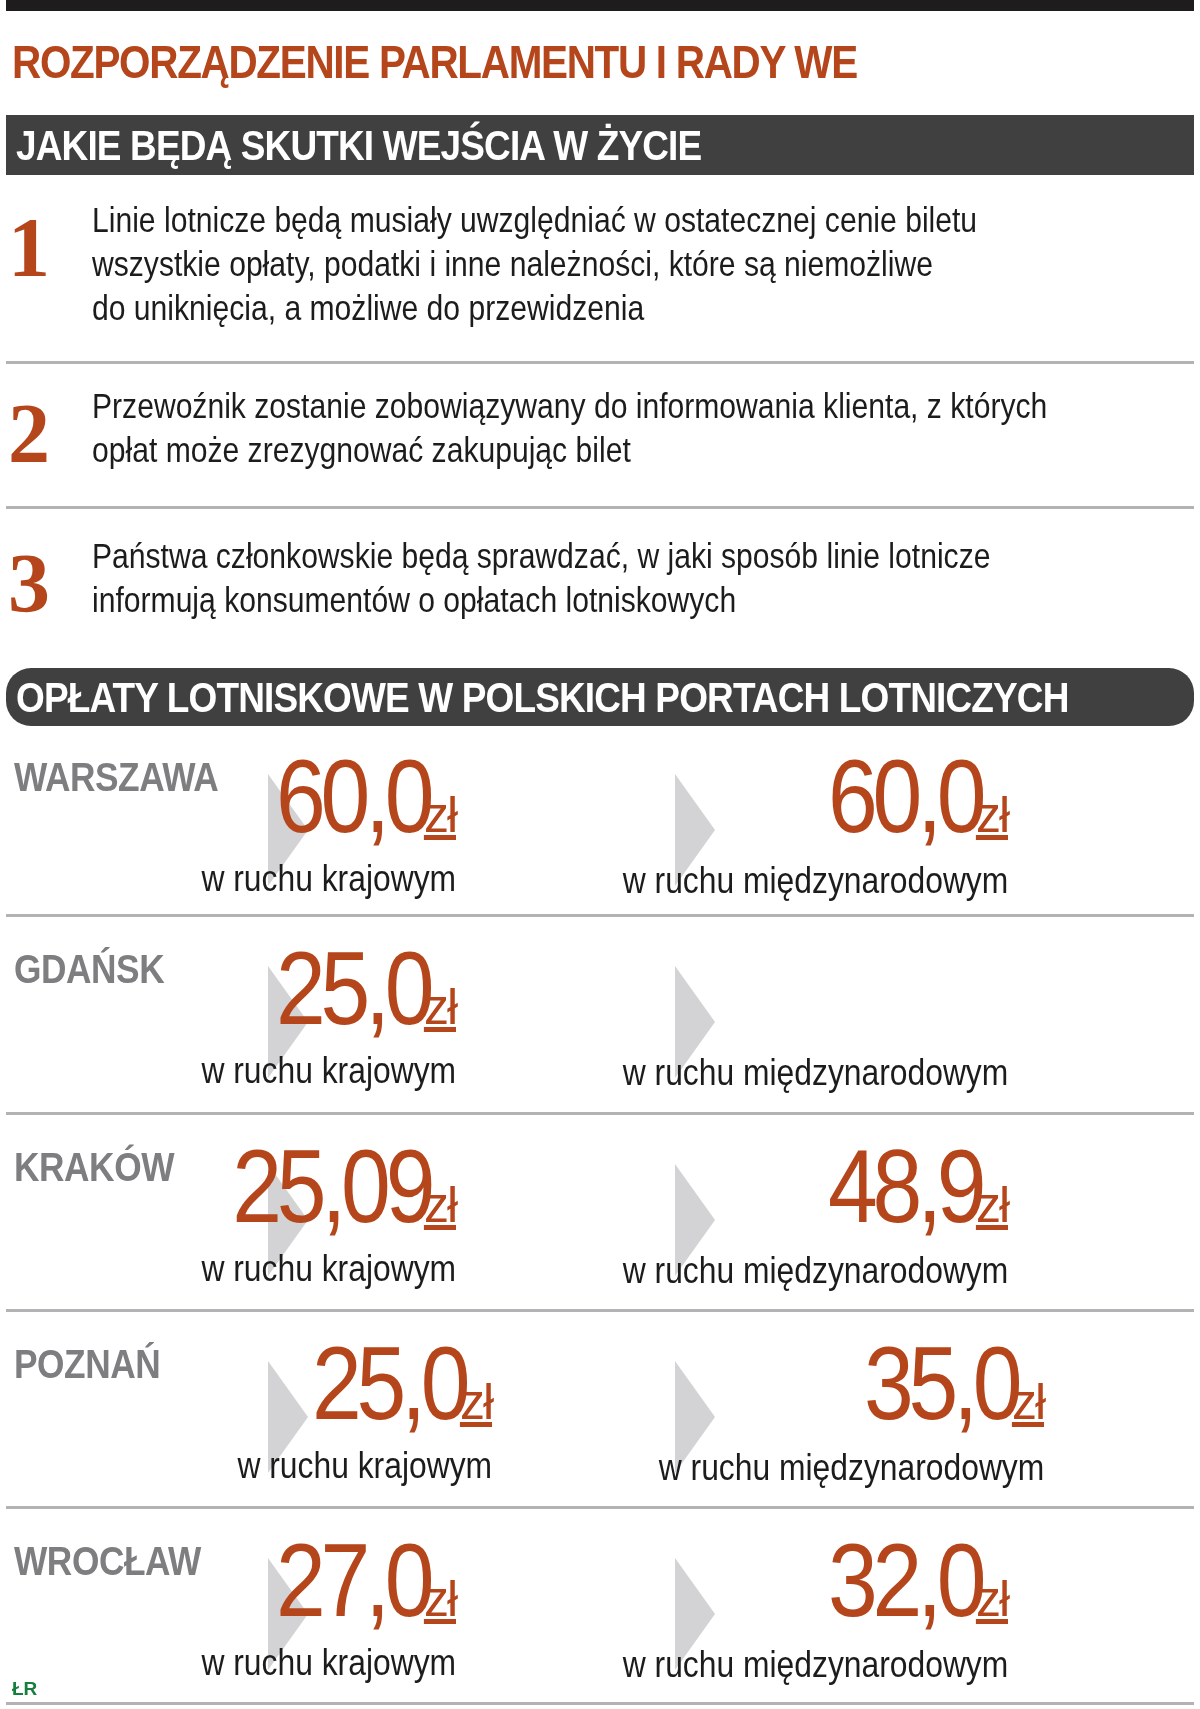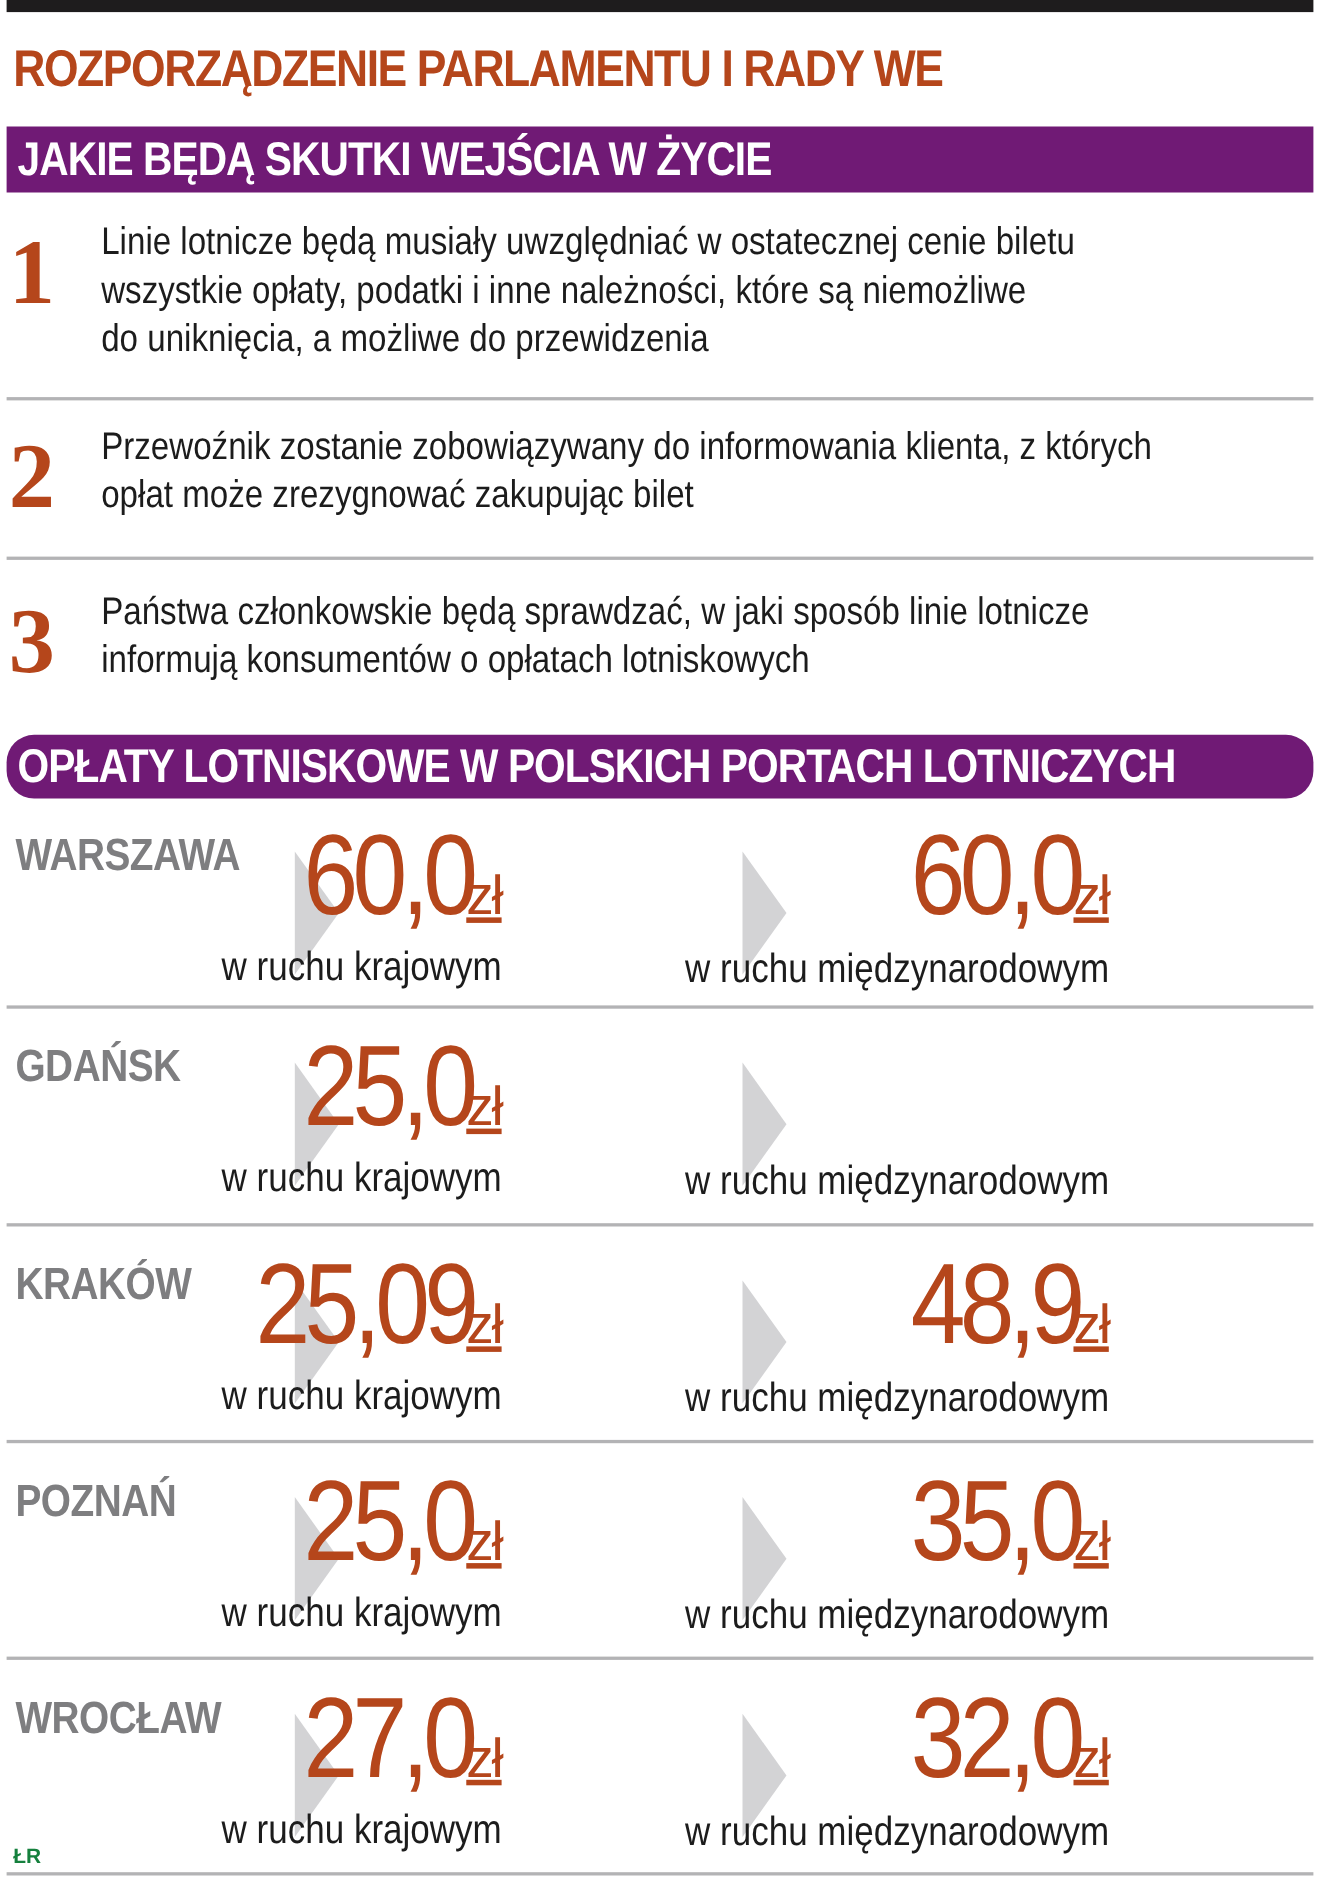--- a/index.html
+++ b/index.html
@@ -1,21 +1,21 @@
 <!DOCTYPE html>
 <html><head>
 <meta charset="utf-8">
 <style>
   html, body { margin:0; padding:0; background:#ffffff; }
   body { width:1200px; height:1709px; position:relative; overflow:hidden;
          font-family:"Liberation Sans", "DejaVu Sans", sans-serif; }
   .topbar { position:absolute; left:6px; top:0; width:1188px; height:11px; background:#1e1c1d; }
   .main-title { position:absolute; left:12px; top:34px; font-size:47px; font-weight:bold;
                 color:#b5461b; letter-spacing:-1.5px; transform:scaleX(0.86); transform-origin:left top; white-space:nowrap; }
-  .band { position:absolute; left:6px; width:1188px; background:#701a75; }
+  .band { position:absolute; left:6px; width:1188px; background:#404040; }
   .band-label { position:absolute; left:10px; font-weight:bold; color:#ffffff; letter-spacing:-1px;
                 transform:scaleX(0.86); transform-origin:left top; white-space:nowrap; }
   .band1 { top:115px; height:60px; }
   .band1 .band-label { top:6px; font-size:43px; }
   .band2 { top:668px; height:58px;border-radius:25px; }
   .band2 .band-label { top:5px; font-size:43px; }
   .effect { position:absolute; left:0; width:1200px; }
   .effect-num { position:absolute; left:8px; font-family:"Liberation Serif", "DejaVu Serif", serif;
                 font-weight:bold; color:#b5461b; font-size:84px; line-height:1; }
   .effect-text { position:absolute; left:92px; font-size:35px; line-height:44px; color:#1c1c1c;
@@ -34,21 +34,21 @@
   .price { position:absolute; text-align:right; white-space:nowrap; }
   .price-dom { right:560px; top:18px; }
   .price-int { right:8px; top:18px; }
   .amount { font-size:104px; color:#b5461b; letter-spacing:-6px; display:inline-block;
             transform:scaleX(0.86); transform-origin:right bottom; line-height:1; }
   .currency { font-size:50px; color:#b5461b; display:inline-block; margin-left:-6px; letter-spacing:-2px;text-decoration:underline; }
   .caption { position:absolute; font-size:37px; color:#1c1c1c; white-space:nowrap; text-align:right;
              transform:scaleX(0.86); transform-origin:right top; }
   .cap-dom { right:560px; top:132px; }
   .cap-int { right:8px; top:134px; }
-  .row1 { top:726px; } .row2 { top:918px; } .row3 { top:1116px; } .row4 { top:1313px; } .row5 { top:1510px; }
+  .row1 { top:726px; } .row2 { top:918px; } .row3 { top:1116px; } .row4 { top:1313px;padding-left:36px; } .row5 { top:1510px; }
   .credit { position:absolute; left:12px; top:1678px; font-size:19px; font-weight:bold; color:#15803d; }
 </style>
 </head>
 <body>
 
 <div class="topbar"></div>
 
 <div class="main-title">ROZPORZĄDZENIE PARLAMENTU I RADY WE</div>
 
 <div class="band band1">

